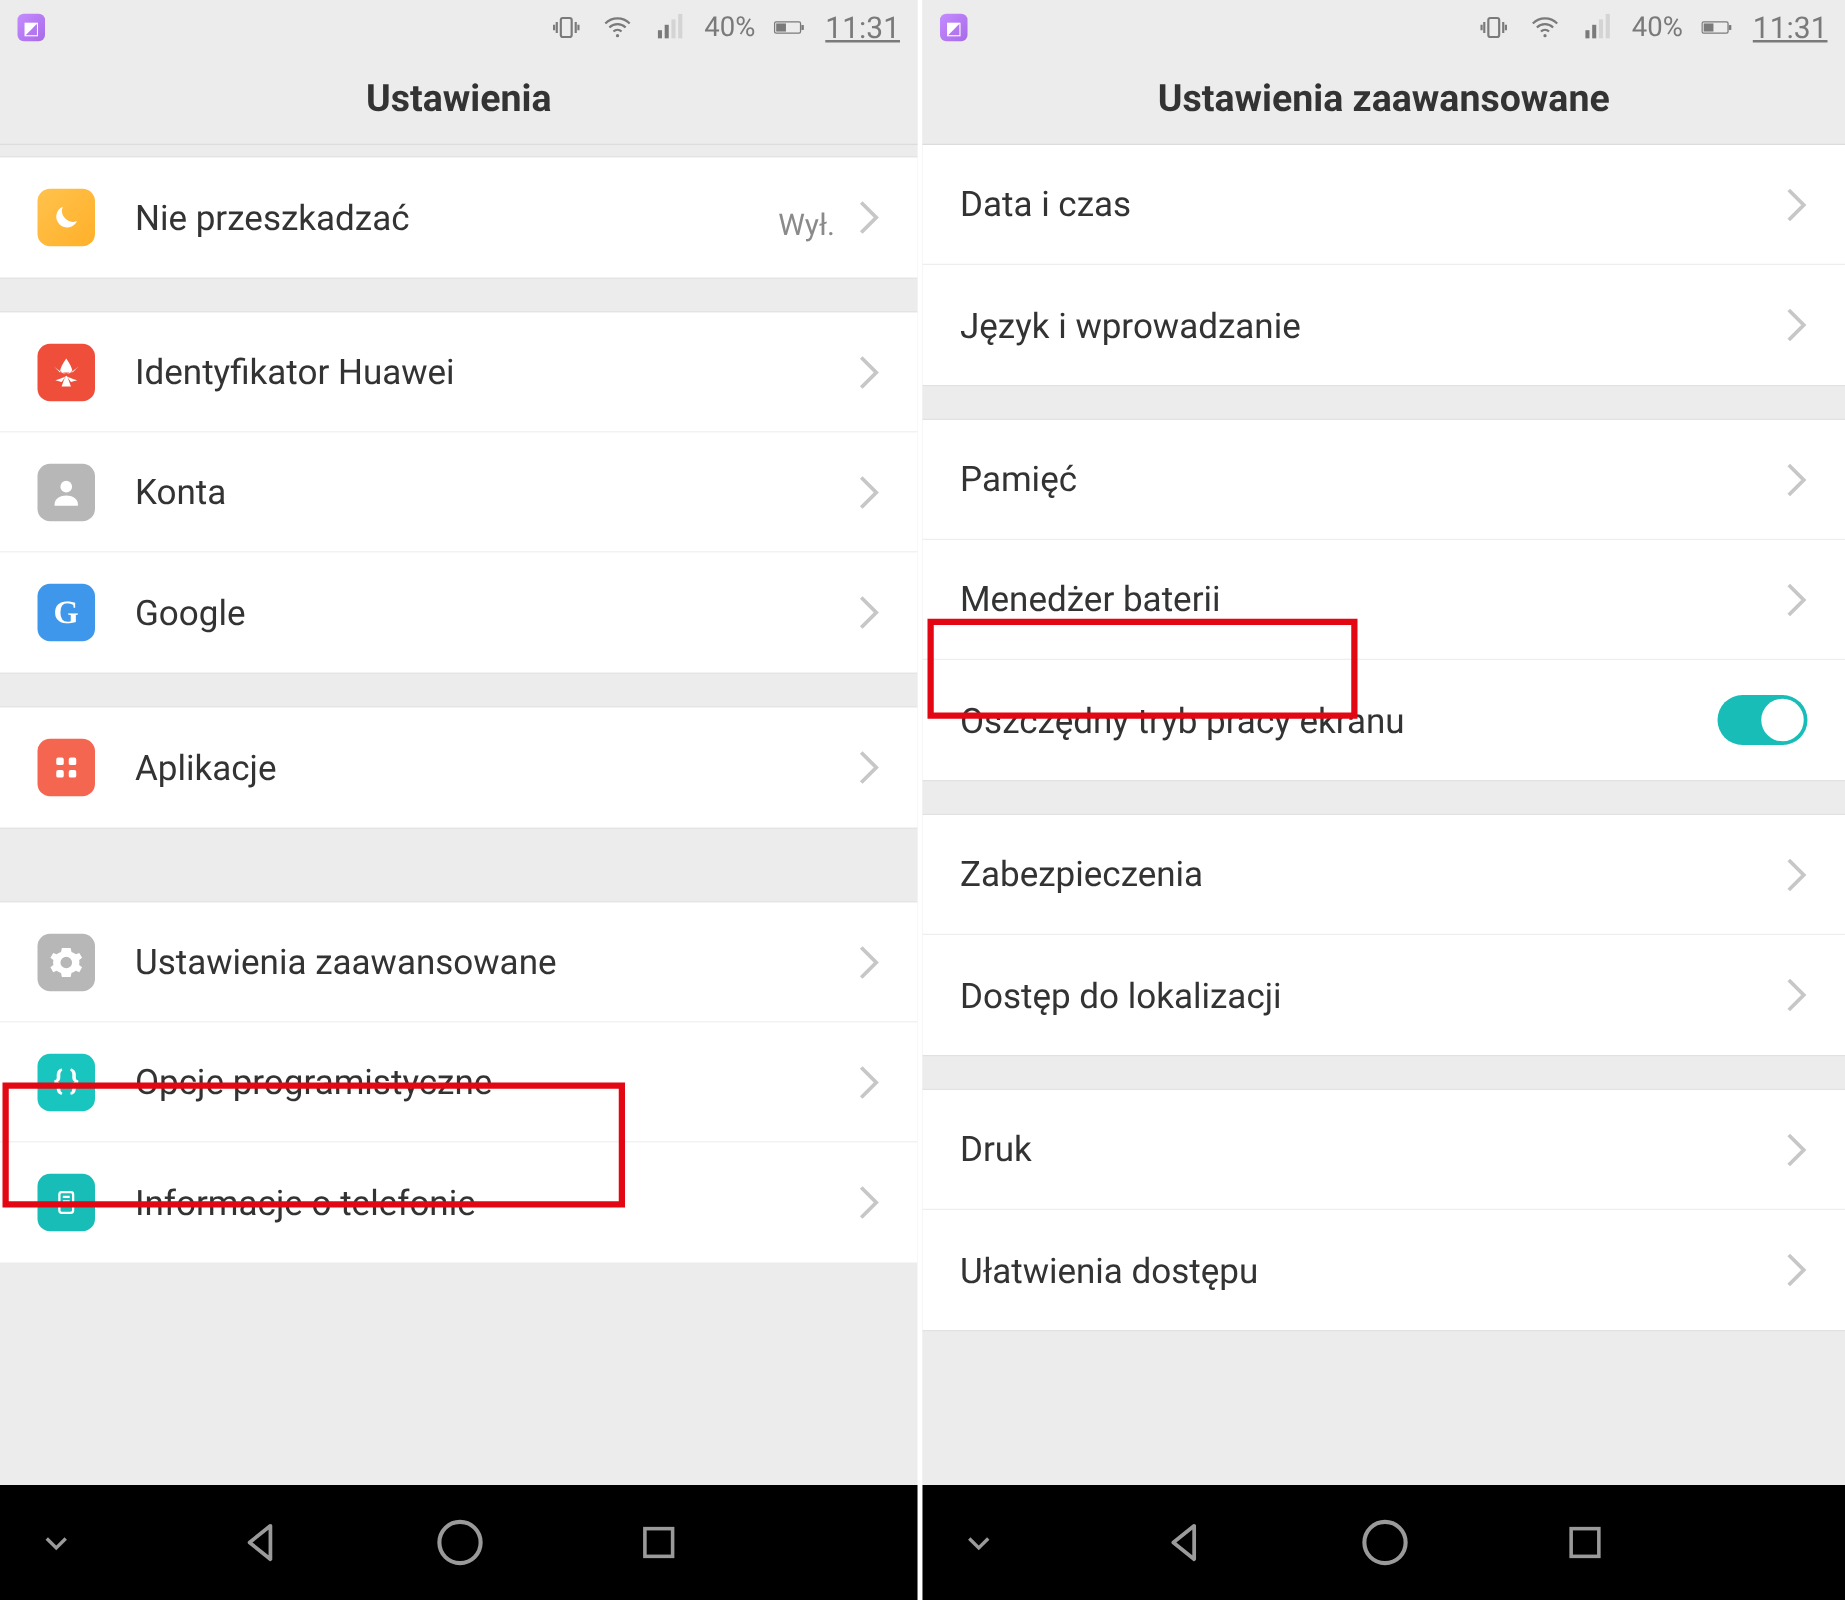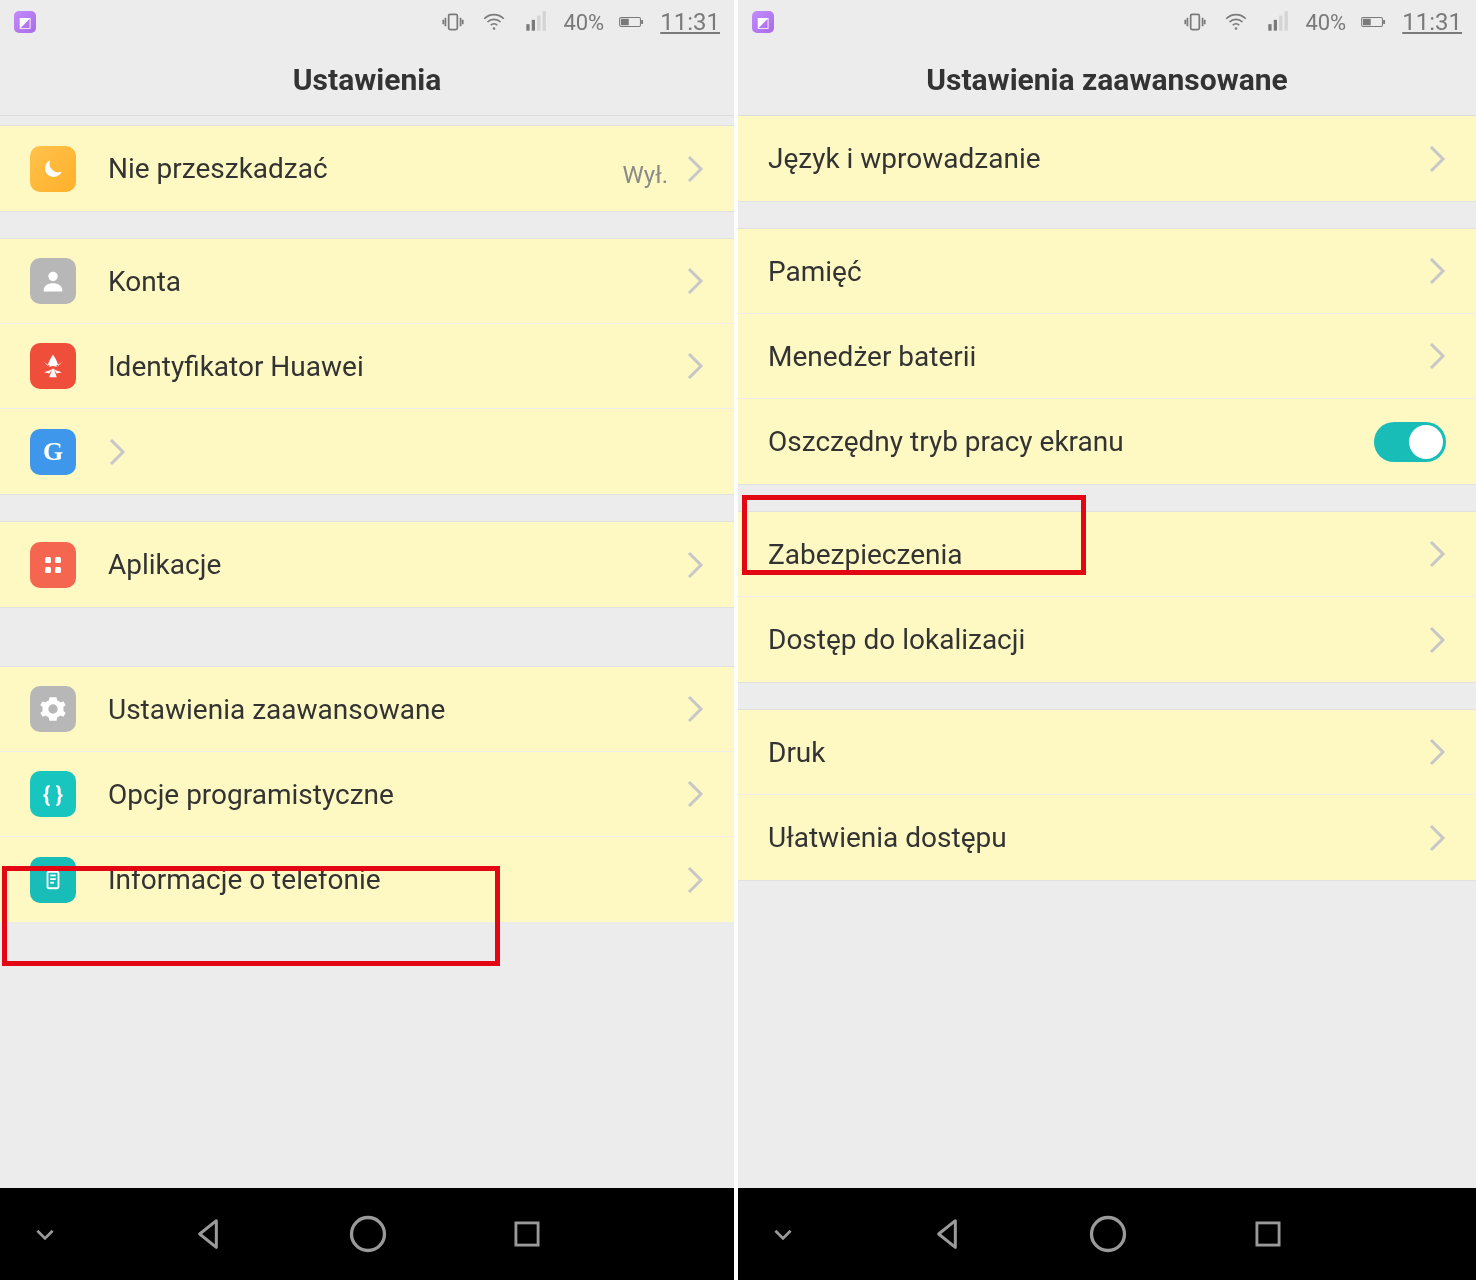--- a/index.html
+++ b/index.html
@@ -53,25 +53,25 @@
     border-bottom: 1px solid #dcdcdc;
     font-weight: bold;
   }
 
   
   .content { flex: 1; overflow: hidden; }
   .group-gap { height: 28px; background: #ececec; border-top:1px solid #e1e1e1; border-bottom:1px solid #e1e1e1; }
   .group-gap.first { border-top: none; height: 10px; }
 
   .row {
-    background: #fef9c3;
+    background: #ffffff;
     display: flex;
     align-items: center;
     padding: 0 30px;
-    height: 85px;
+    height: 96px;
     border-bottom: 1px solid #eee;
     position: relative;
   }
   .row.last-in-group { border-bottom: none; }
 
   .row-icon {
     width: 46px; height: 46px; border-radius: 10px;
     margin-right: 32px;
     display: flex; align-items: center; justify-content: center;
     flex-shrink: 0;
@@ -202,50 +202,51 @@
       <span class="chevron">
           <svg viewBox="0 0 12 20" fill="none" stroke="#c7c7c7" stroke-width="2">
             <path d="M2 2l8 8-8 8"></path>
           </svg>
         </span>
     </div>
 
     <div class="group-gap"></div>
 
     <div class="row">
+      <span class="row-icon ic-huawei">
+        <svg viewBox="0 0 24 24" width="30" height="30" fill="#fff">
+            <path d="M12 3 C10 6,8 9,8 12 L12 12Z M12 3 C14 6,16 9,16 12 L12 12Z M4 8 C6 10,9 12,12 13 L8 12Z M20 8 C18 10,15 12,12 13 L16 12Z M5 17 C8 16,11 15,12 14 L9 18Z M19 17 C16 16,13 15,12 14 L15 18Z M9 21 C10 18,11 15,12 14 L12 21Z M15 21 C14 18,13 15,12 14 L12 21Z"></path>
+          </svg>
+      </span>
+      <span class="row-label">Identyfikator Huawei</span>
+      <span class="chevron">
+          <svg viewBox="0 0 12 20" fill="none" stroke="#c7c7c7" stroke-width="2">
+            <path d="M2 2l8 8-8 8"></path>
+          </svg>
+        </span>
+    </div>
+
+    <div class="row">
       <span class="row-icon ic-gray">
         <svg viewBox="0 0 24 24" width="28" height="28" fill="#fff">
             <circle cx="12" cy="8" r="4"></circle>
             <path d="M4 20c0-4 4-6 8-6s8 2 8 6v1H4Z"></path>
           </svg>
       </span>
       <span class="row-label">Konta</span>
       <span class="chevron">
           <svg viewBox="0 0 12 20" fill="none" stroke="#c7c7c7" stroke-width="2">
             <path d="M2 2l8 8-8 8"></path>
           </svg>
         </span>
     </div>
 
-    <div class="row">
-      <span class="row-icon ic-huawei">
-        <svg viewBox="0 0 24 24" width="30" height="30" fill="#fff">
-            <path d="M12 3 C10 6,8 9,8 12 L12 12Z M12 3 C14 6,16 9,16 12 L12 12Z M4 8 C6 10,9 12,12 13 L8 12Z M20 8 C18 10,15 12,12 13 L16 12Z M5 17 C8 16,11 15,12 14 L9 18Z M19 17 C16 16,13 15,12 14 L15 18Z M9 21 C10 18,11 15,12 14 L12 21Z M15 21 C14 18,13 15,12 14 L12 21Z"></path>
-          </svg>
-      </span>
-      <span class="row-label">Identyfikator Huawei</span>
-      <span class="chevron">
-          <svg viewBox="0 0 12 20" fill="none" stroke="#c7c7c7" stroke-width="2">
-            <path d="M2 2l8 8-8 8"></path>
-          </svg>
-        </span>
-    </div>
-
     <div class="row last-in-group">
       <span class="row-icon ic-google">G</span>
+      <span class="row-label">Google</span>
       <span class="chevron">
           <svg viewBox="0 0 12 20" fill="none" stroke="#c7c7c7" stroke-width="2">
             <path d="M2 2l8 8-8 8"></path>
           </svg>
         </span>
     </div>
 
     <div class="group-gap"></div>
 
     <div class="row last-in-group">
@@ -380,20 +381,28 @@
       <span class="clock">11:31</span>
     </div>
   </div>
 
   <div class="title-bar">
     <span>Ustawienia zaawansowane</span>
   </div>
 
   <div class="content">
 
+    <div class="row">
+      <span class="row-label">Data i czas</span>
+      <span class="chevron">
+          <svg viewBox="0 0 12 20" fill="none" stroke="#c7c7c7" stroke-width="2">
+            <path d="M2 2l8 8-8 8"></path>
+          </svg>
+        </span>
+    </div>
 
     <div class="row last-in-group">
       <span class="row-label">Język i wprowadzanie</span>
       <span class="chevron">
           <svg viewBox="0 0 12 20" fill="none" stroke="#c7c7c7" stroke-width="2">
             <path d="M2 2l8 8-8 8"></path>
           </svg>
         </span>
     </div>
 

